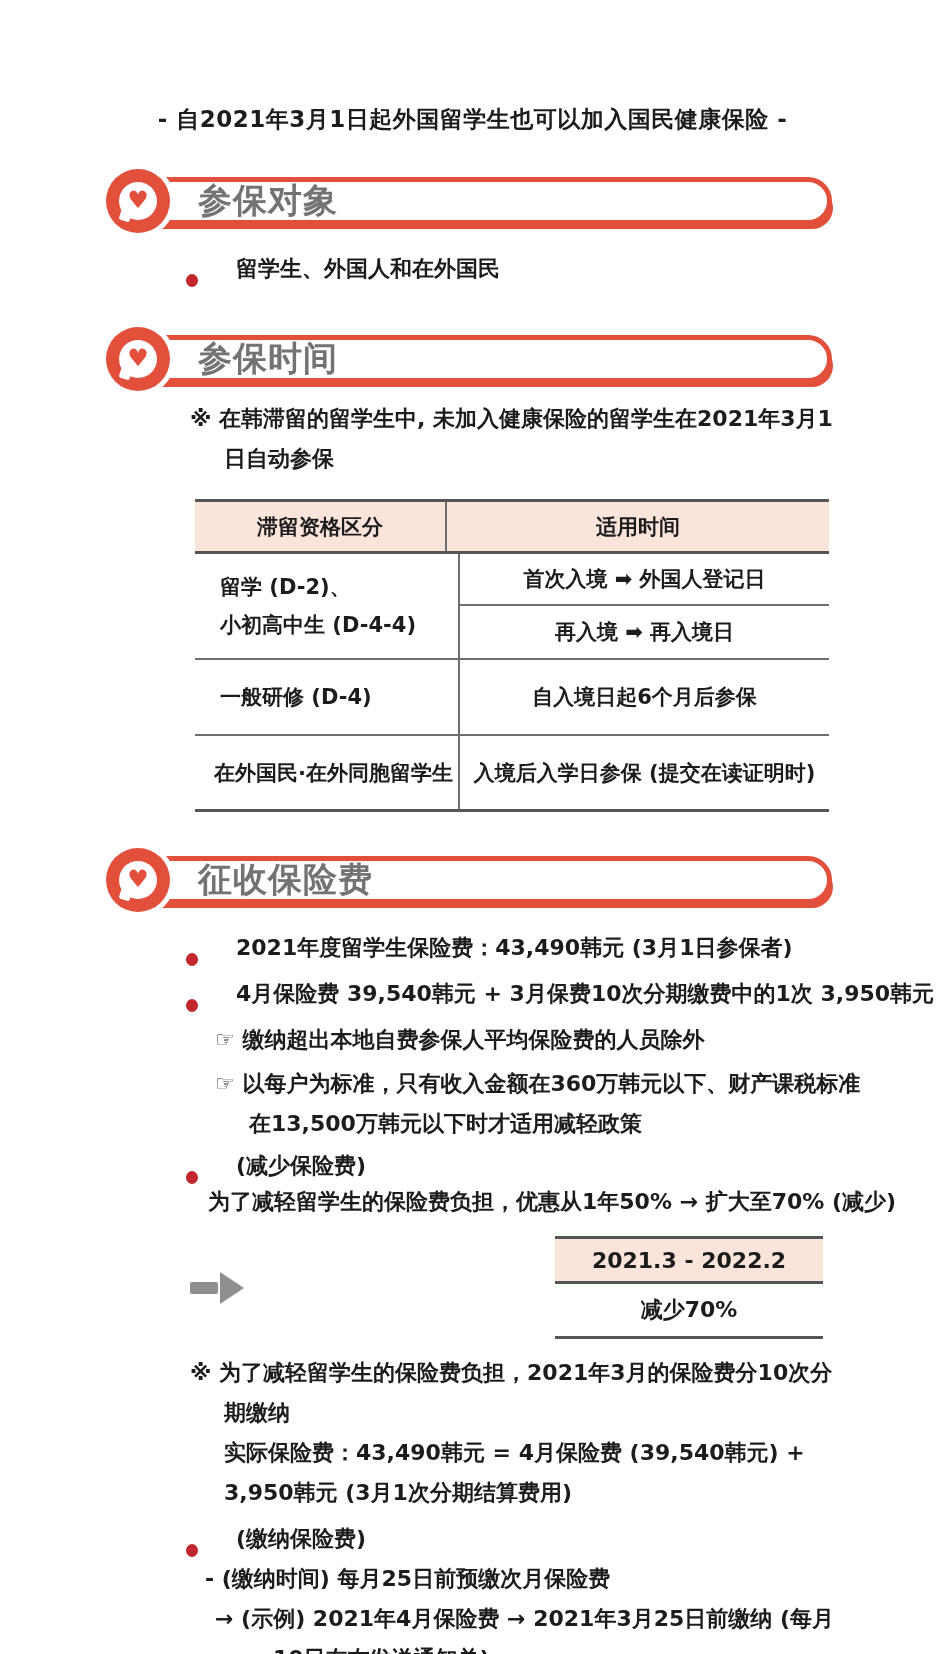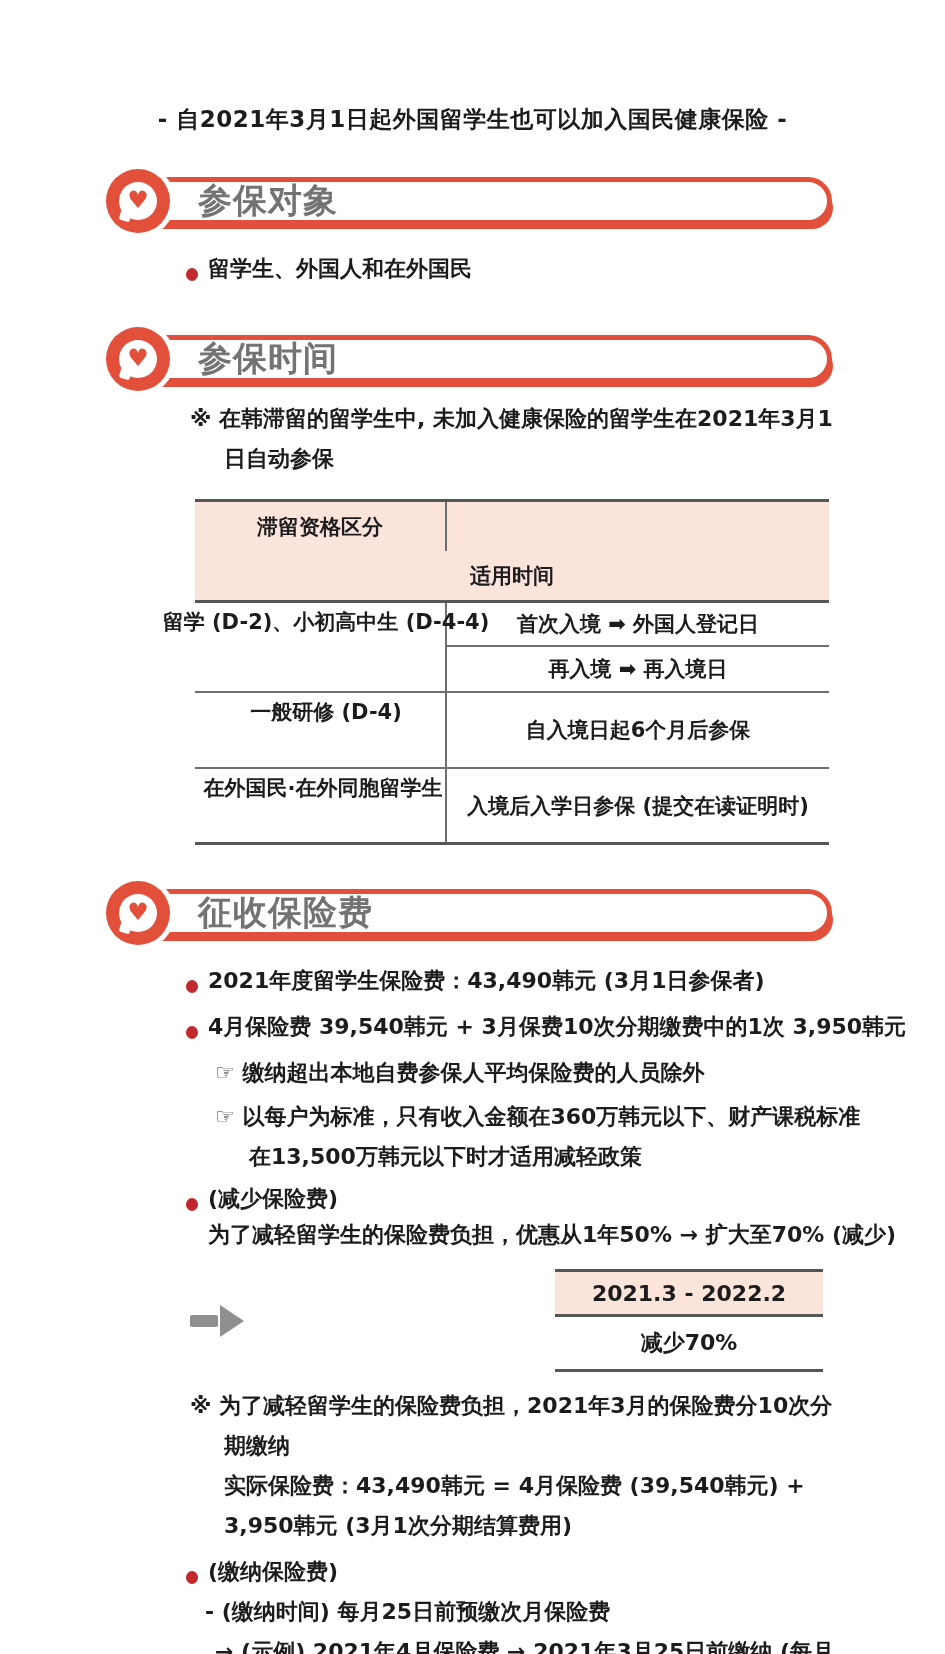--- a/index.html
+++ b/index.html
@@ -26,37 +26,37 @@
   .badge-inner {
     position:relative; width:38px; height:38px; background:#ffffff; border-radius:50%;
     display:flex; align-items:center; justify-content:center;
   }
   .badge-inner::after {
     content:""; position:absolute; left:1px; bottom:-1px; width:11px; height:11px;
     background:#ffffff; transform:rotate(18deg); border-radius:2px;
   }
   .heart-glyph { color:#E2503C; font-size:24px; line-height:1; margin-top:-2px; }
   .section-title { color:#737373; font-size:34px; letter-spacing:1px; }
-  .bullet-line { display:flex; align-items:center; margin-left:186px; font-size:22px; line-height:36px; white-space:nowrap; }
+  .bullet-line { display:flex; align-items:flex-end; margin-left:186px; font-size:22px; line-height:36px; white-space:nowrap;gap:28px; }
   .dot { flex:0 0 auto; width:12px; height:13px; border-radius:50%; background:#C2272D; margin:11px 10px 0 0; }
 
   .note-block { margin-left:190px; margin-right:112px; font-size:22px; line-height:40px; padding-left:34px; text-indent:-34px; }
 
   
   .enr-table { margin-left:195px; width:634px; font-size:21px; }
-  .t-head { display:flex; background:#FBE5DB; border-top:3px solid #565656; border-bottom:3px solid #565656;flex-direction:column; }
+  .t-head { display:flex; background:#FBE5DB; border-top:3px solid #565656; border-bottom:3px solid #565656; }
   .t-head .cell { height:49px; display:flex; align-items:center; justify-content:center; }
   .cell-l { width:252px; border-right:2px solid #6e6e6e; flex:0 0 auto; }
   .cell-r { flex:1 1 auto; }
   .t-row { display:flex; border-bottom:2px solid #6e6e6e; }
   .t-row.last { border-bottom:3px solid #565656; }
-  .cat-cell { display:flex; flex-direction:row; justify-content:center; padding-left:12px; white-space:nowrap; line-height:38px; }
+  .cat-cell { display:flex; flex-direction:column; justify-content:center; padding-left:12px; white-space:nowrap; line-height:38px;margin-left:13px; }
   .time-cell { display:flex; align-items:center; justify-content:center; white-space:nowrap; }
   .stack { display:flex; flex-direction:column; }
-  .stack .sub { height:44px; display:flex; align-items:center; justify-content:center; white-space:nowrap; }
+  .stack .sub { height:52px; display:flex; align-items:center; justify-content:center; white-space:nowrap; }
   .stack .sub:first-child { border-bottom:2px solid #6e6e6e; }
   .row-std { height:76px; }
 
   .hand-note { margin-left:215px; width:655px; font-size:22px; line-height:40px; padding-left:34px; text-indent:-34px; }
   .plain-line { margin-left:208px; font-size:22px; line-height:36px; white-space:nowrap; }
 
   
   .compare { margin-left:190px; width:633px; display:flex; align-items:center; justify-content:space-between; }
   .cbox { width:268px; }
   .chead { height:48px; background:#FBE5DB; border-top:3px solid #565656; border-bottom:3px solid #565656;

